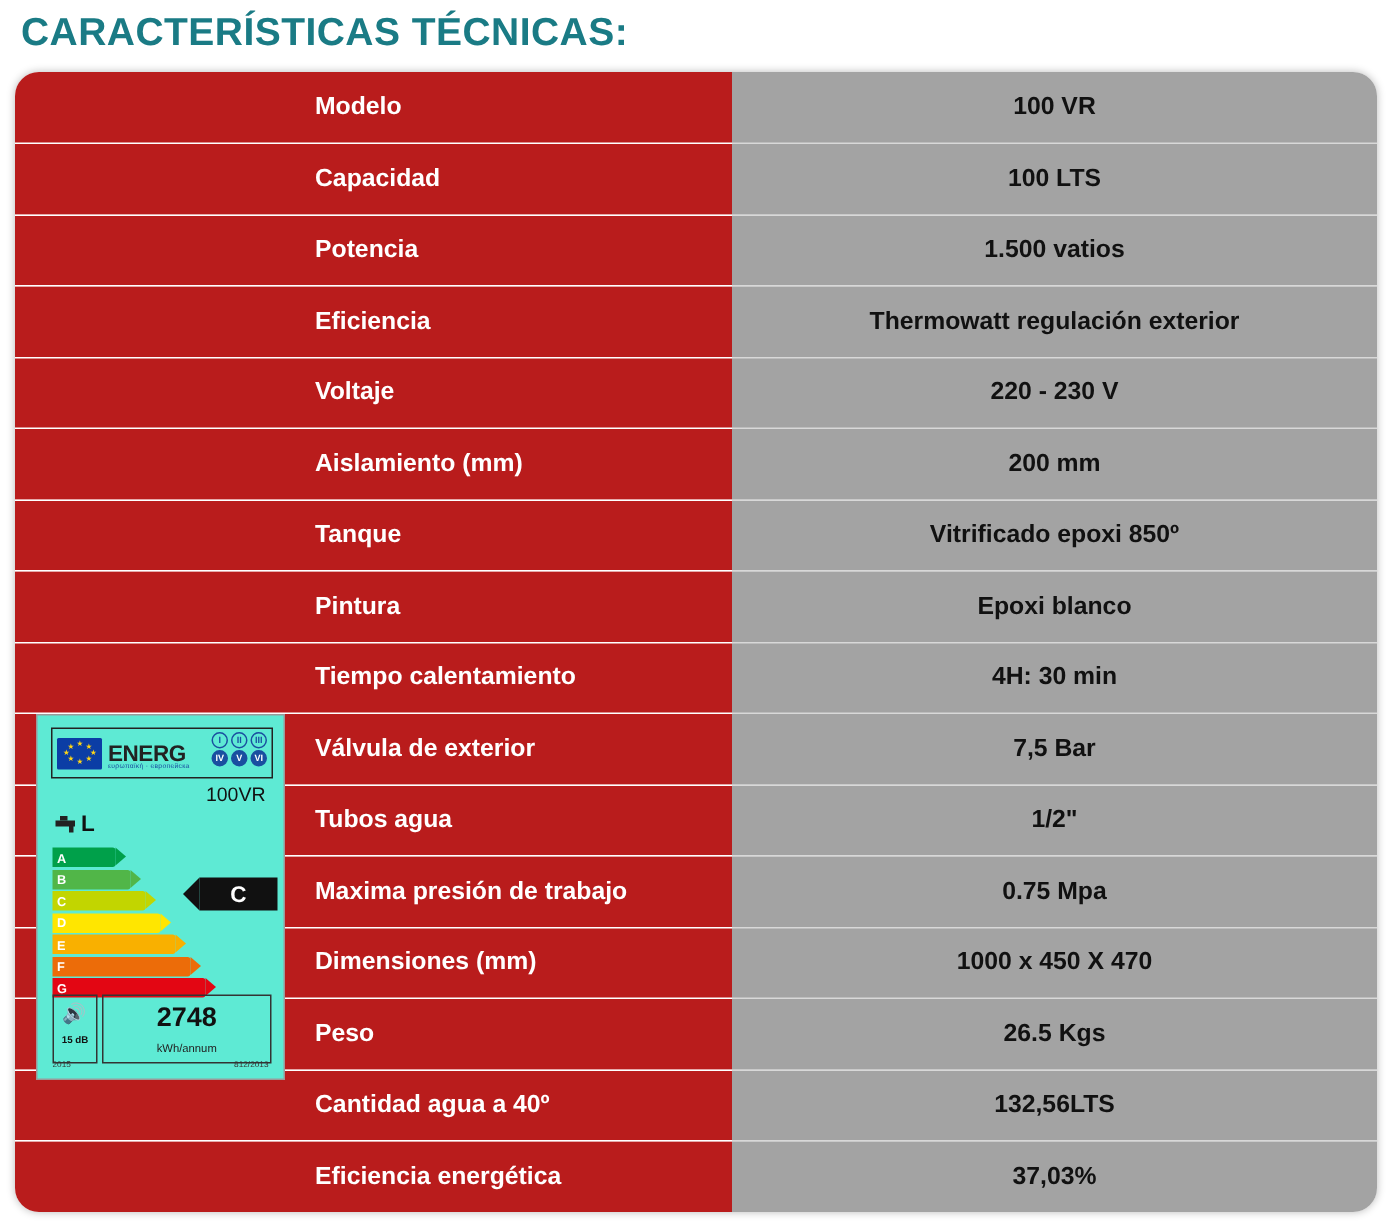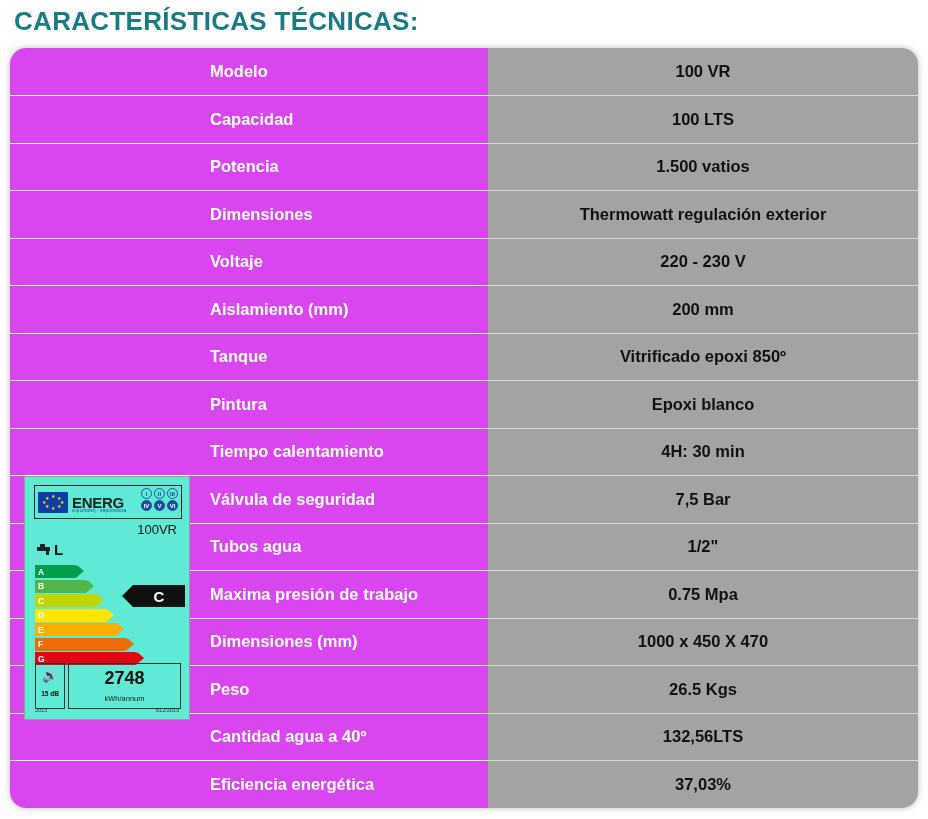--- a/index.html
+++ b/index.html
@@ -38,21 +38,21 @@
     width: 100%;
     height: 100%;
     border-collapse: collapse;
     table-layout: fixed;
   }
   #spec-table tr {
     height: 44.7px;
   }
   td.label-cell {
     width: 478px;
-    background: #d946ef;
+    background: #b91c1c;
     color: #ffffff;
     font-weight: bold;
     font-size: 16.5px;
     padding-left: 200px;
     box-sizing: border-box;
     border-bottom: 1px solid #ffffff;
     white-space: nowrap;
     vertical-align: middle;
   }
   td.value-cell {
@@ -327,21 +327,21 @@
       </tr>
       <tr>
         <td class="label-cell">Capacidad</td>
         <td class="value-cell">100 LTS</td>
       </tr>
       <tr>
         <td class="label-cell">Potencia</td>
         <td class="value-cell">1.500 vatios</td>
       </tr>
       <tr>
-        <td class="label-cell">Dimensiones</td>
+        <td class="label-cell">Eficiencia</td>
         <td class="value-cell">Thermowatt regulación exterior</td>
       </tr>
       <tr>
         <td class="label-cell">Voltaje</td>
         <td class="value-cell">220 - 230 V</td>
       </tr>
       <tr>
         <td class="label-cell">Aislamiento  (mm)</td>
         <td class="value-cell">200 mm</td>
       </tr>
@@ -351,21 +351,21 @@
       </tr>
       <tr>
         <td class="label-cell">Pintura</td>
         <td class="value-cell">Epoxi blanco</td>
       </tr>
       <tr>
         <td class="label-cell">Tiempo calentamiento</td>
         <td class="value-cell">4H: 30 min</td>
       </tr>
       <tr>
-        <td class="label-cell">Válvula de seguridad</td>
+        <td class="label-cell">Válvula de exterior</td>
         <td class="value-cell">7,5 Bar</td>
       </tr>
       <tr>
         <td class="label-cell">Tubos agua</td>
         <td class="value-cell">1/2"</td>
       </tr>
       <tr>
         <td class="label-cell">Maxima presión de trabajo</td>
         <td class="value-cell">0.75 Mpa</td>
       </tr>

